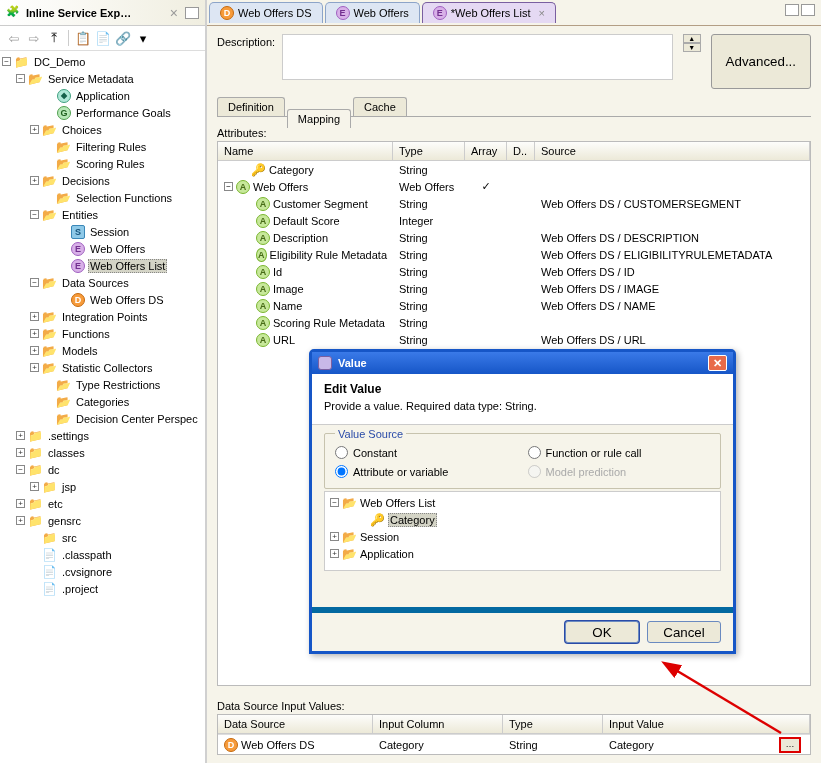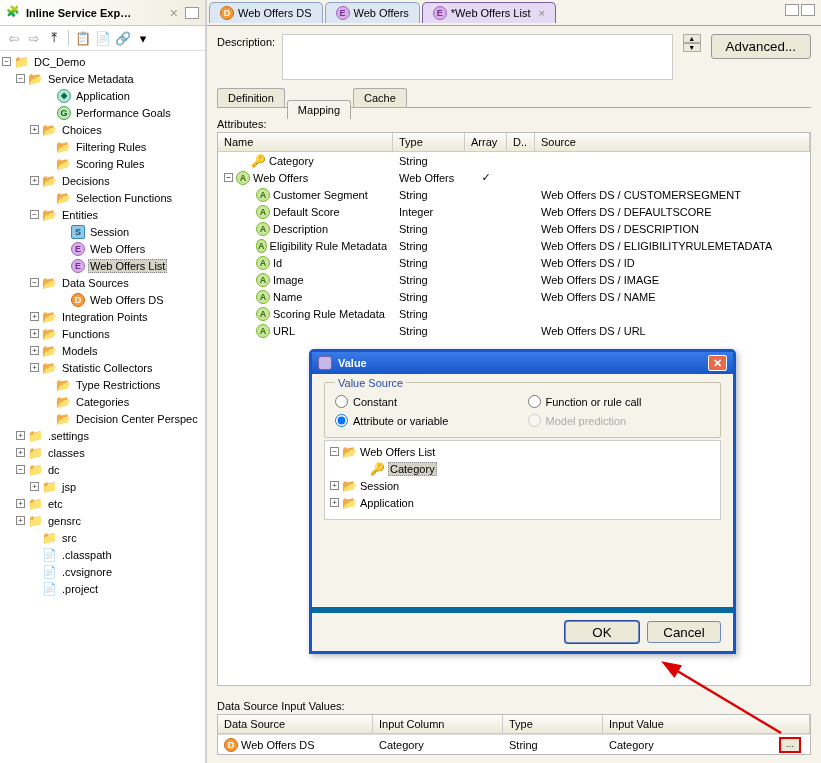--- a/index.html
+++ b/index.html
@@ -29,21 +29,21 @@
 .editor-tab.active { background: #e5d9f3; border-color: #7a5fa0; }
 .editor-tab .close-tab { margin-left: 4px; color: #888; font-size: 11px; }
 .editor-window-icons { position: absolute; right: 6px; top: 4px; display: flex; gap: 2px; }
 .editor-window-icons .win-icon { width: 14px; height: 12px; border: 1px solid #999; background: #fff; }
 .editor-body { flex: 1; padding: 8px 10px; overflow: auto; display: flex; flex-direction: column; }
 .desc-row { display: flex; align-items: flex-start; margin-bottom: 8px; }
 .desc-row label { width: 65px; padding-top: 2px; }
 .desc-row textarea { flex: 1; height: 46px; border: 1px solid #ccc; resize: none; margin-right: 10px; }
 .desc-row .spinner { width: 18px; display: flex; flex-direction: column; margin-right: 10px; }
 .desc-row .spinner .sp-btn { flex: 1; border: 1px solid #aaa; background: #ece9d8; font-size: 7px; text-align: center; }
-.adv-btn { padding: 4px 14px; border: 1px solid #999; background: #ece9d8; border-radius: 3px; cursor: pointer; }
+.adv-btn { padding: 19px 14px; border: 1px solid #999; background: #ece9d8; border-radius: 3px; cursor: pointer; }
 .subtabs { display: flex; border-bottom: 1px solid #aaa; margin-bottom: 6px; }
 .subtab { padding: 3px 10px; border: 1px solid #aaa; border-bottom: none; margin-right: 2px; background: #ece9d8; cursor: pointer; border-radius: 3px 3px 0 0; }
 .subtab.active { background: #f6f4ea; position: relative; top: 12px; }
 .section-label { margin: 4px 0 2px 0; }
 .attr-table, .ds-table { border: 1px solid #bbb; background: #fff; }
 .attr-table { flex: 1; min-height: 200px; margin-bottom: 10px; }
 .table-header { display: flex; background: linear-gradient(#fdfdfb, #ece9d8); border-bottom: 1px solid #ccc; }
 .th { padding: 3px 6px; border-right: 1px solid #ccc; font-weight: normal; }
 .th-name { width: 175px; }
 .th-type { width: 72px; }
@@ -379,21 +379,20 @@
               <div class="td td-source">Web Offers DS / CUSTOMERSEGMENT</div>
             </div>
             <div class="table-row">
               <div class="td td-name" style="padding-left: 38px;">
                 <span class="attr-icon A">A</span>
                 <span>Default Score</span>
               </div>
               <div class="td td-type">Integer</div>
               <div class="td td-array"></div>
               <div class="td td-d"></div>
-              <div class="td td-source">Web Offers DS / DEFAULTSCORE</div>
             </div>
             <div class="table-row">
               <div class="td td-name" style="padding-left: 38px;">
                 <span class="attr-icon A">A</span>
                 <span>Description</span>
               </div>
               <div class="td td-type">String</div>
               <div class="td td-array"></div>
               <div class="td td-d"></div>
               <div class="td td-source">Web Offers DS / DESCRIPTION</div>
@@ -480,20 +479,24 @@
       </div>
     </div>
   </div>
 </div>
 
 <div class="dialog">
   <div class="dialog-title">
     <span class="dt-icon"></span>
     <span>Value</span>
     <span class="dt-close">✕</span>
+  </div>
+  <div class="dialog-header">
+    <h2>Edit Value</h2>
+    <div>Provide a value. Required data type: String.</div>
   </div>
   <div class="dialog-body">
     <div class="fieldset">
       <span class="fieldset-legend">Value Source</span>
       <div class="radio-grid">
         <label>
             <input type="radio" name="vs" style="">
             <span>Constant</span>
           </label>
         <label>

